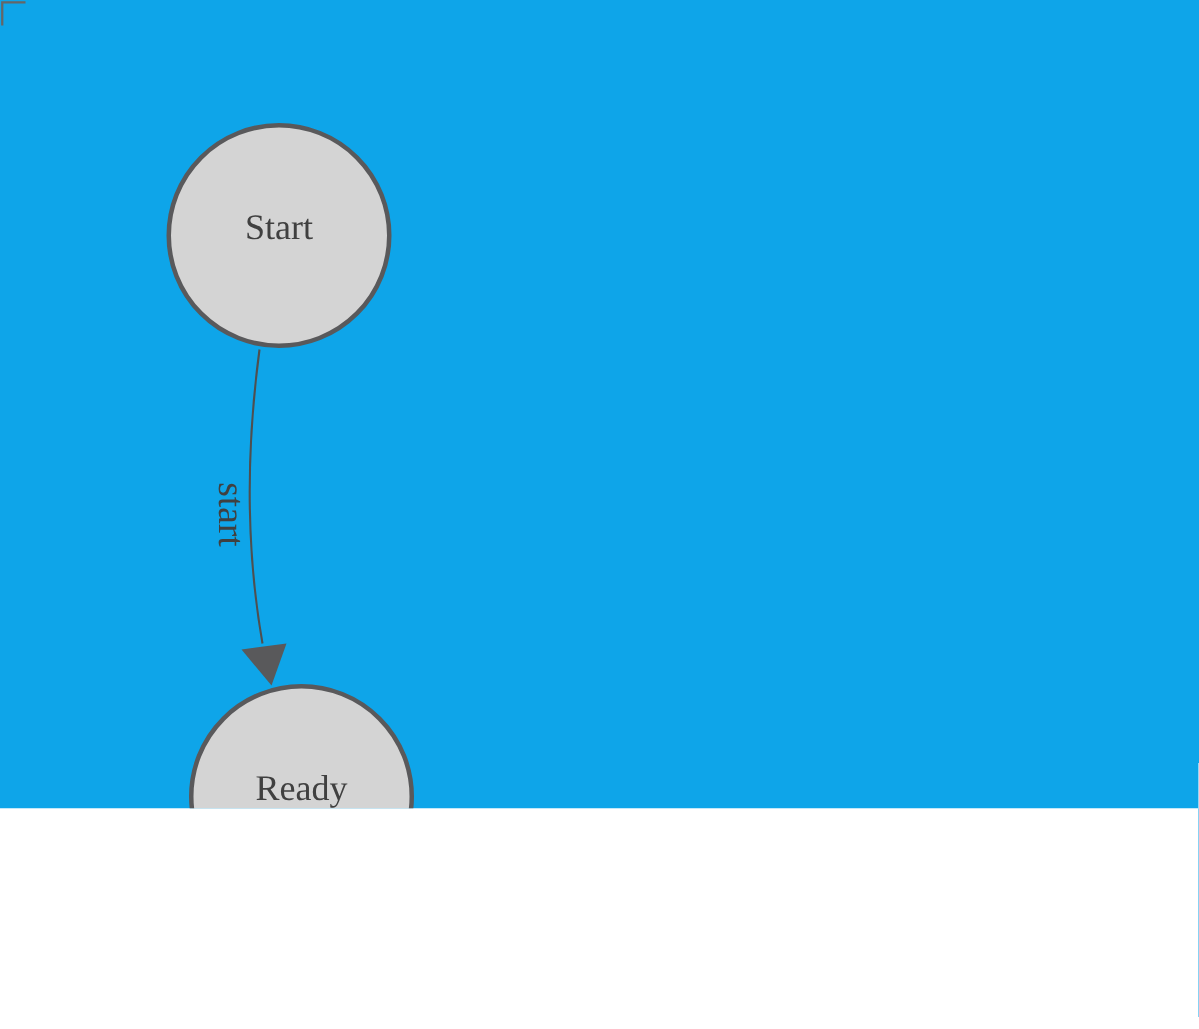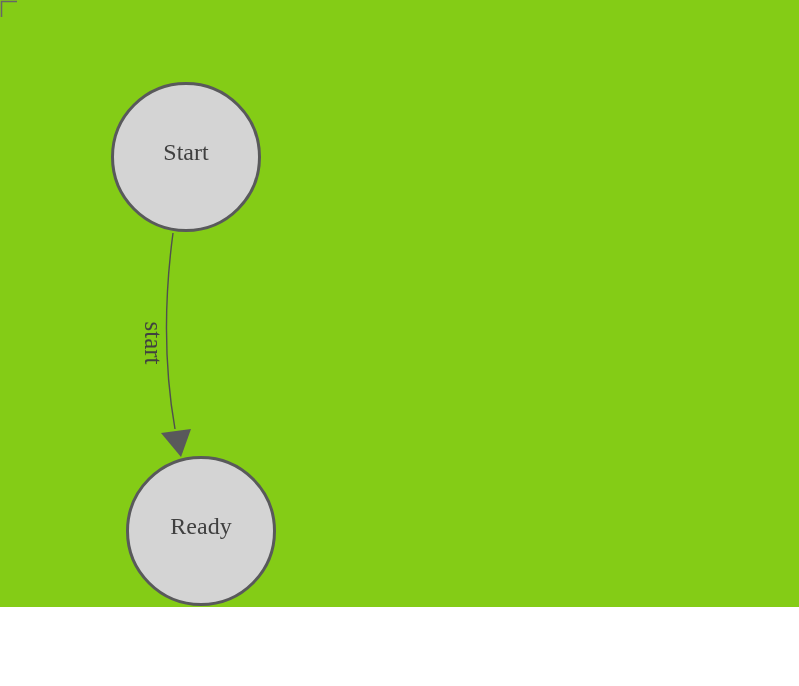--- a/index.html
+++ b/index.html
@@ -3,22 +3,22 @@
 <meta charset="utf-8">
 <style>
   html, body {
     margin: 0;
     padding: 0;
     background: #ffffff;
   }
   .canvas {
     position: relative;
     width: 799px;
-    height: 607px;
-    background: #84cc16;
+    height: 539px;
+    background: #0ea5e9;
     overflow: hidden;
     font-family: "Liberation Serif", "DejaVu Serif", serif;
   }
   .overlay {
     position: absolute;
     left: 0;
     top: 0;
     width: 799px;
     height: 686px;
   }

